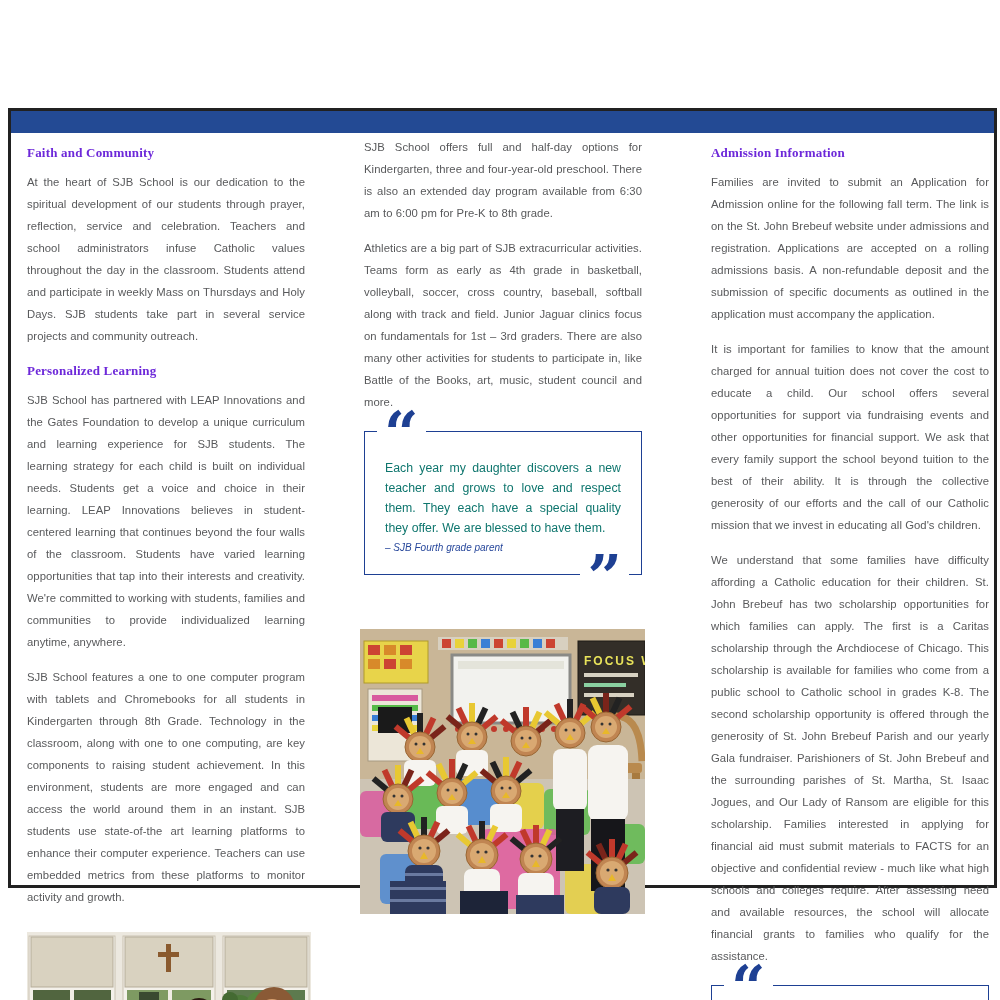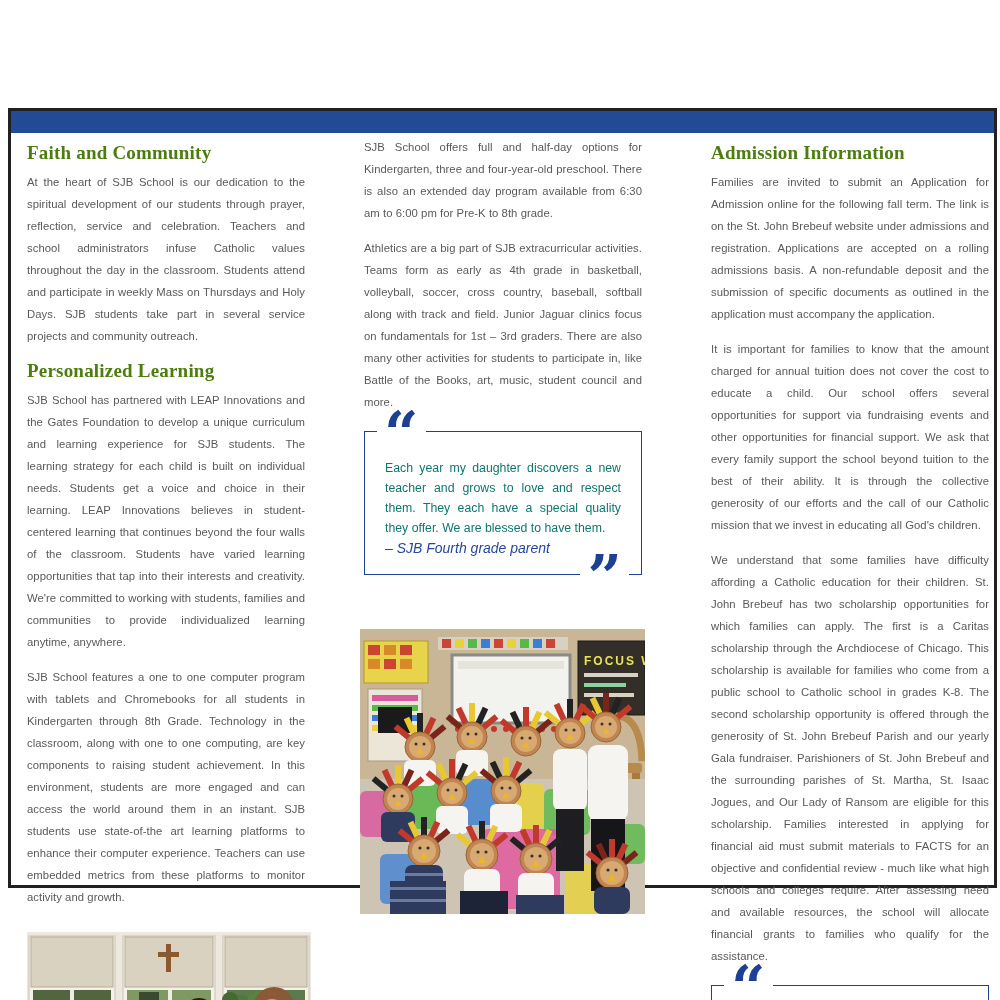--- a/index.html
+++ b/index.html
@@ -10,22 +10,22 @@
   .page{
     position:absolute;left:8px;top:108px;width:983px;height:774px;
     border:3px solid #212121;background:#ffffff;box-sizing:content-box;
   }
   .topbar{height:22px;background:#234a94;}
   .col{position:absolute;top:25px;width:278px;}
   .col1{left:16px;}
   .col2{left:353px;}
   .col3{left:700px;}
   h2.sec{
-    font-family:"Liberation Serif",serif;font-weight:600;font-size:19px;
-    line-height:22px;color:#4d7c0f;margin:10px 0 7px;letter-spacing:.2px;
+    font-family:"Liberation Serif",serif;font-weight:600;font-size:13px;
+    line-height:22px;color:#6d28d9;margin:10px 0 7px;letter-spacing:.2px;
   }
   .col h2.sec:first-child{margin-top:6px;}
   p.body{
     font-size:11.3px;line-height:22px;color:#58595b;text-align:justify;
     margin:0 0 13px;letter-spacing:.05px;
   }
   .quotebox{
     position:relative;border:1px solid #1e4093;margin-top:18px;
     padding:26px 20px 16px;
   }
@@ -33,21 +33,21 @@
     position:absolute;background:#ffffff;padding:0 7px;color:#1e4093;
     font-family:"DejaVu Serif",serif;font-weight:bold;font-size:60px;
     line-height:40px;height:34px;overflow:visible;display:block;
   }
   .qmark.open{top:-19px;left:12px;}
   .qmark.close{bottom:-17px;right:12px;}
   p.quote{
     font-size:12.3px;line-height:20px;color:#0f766e;text-align:justify;margin:0;
   }
   .attr{
-    font-size:14px;line-height:20px;color:#27479b;font-style:italic;
+    font-size:10px;line-height:20px;color:#27479b;font-style:italic;
   }
   .photo{display:block;margin-top:24px;}
   .photo1{width:284px;height:194px;}
   .photo2{width:285px;height:285px;margin-top:54px;margin-left:-4px;}
 </style>
 </head>
 <body>
 
 <div class="page">
   <div class="topbar"></div>

